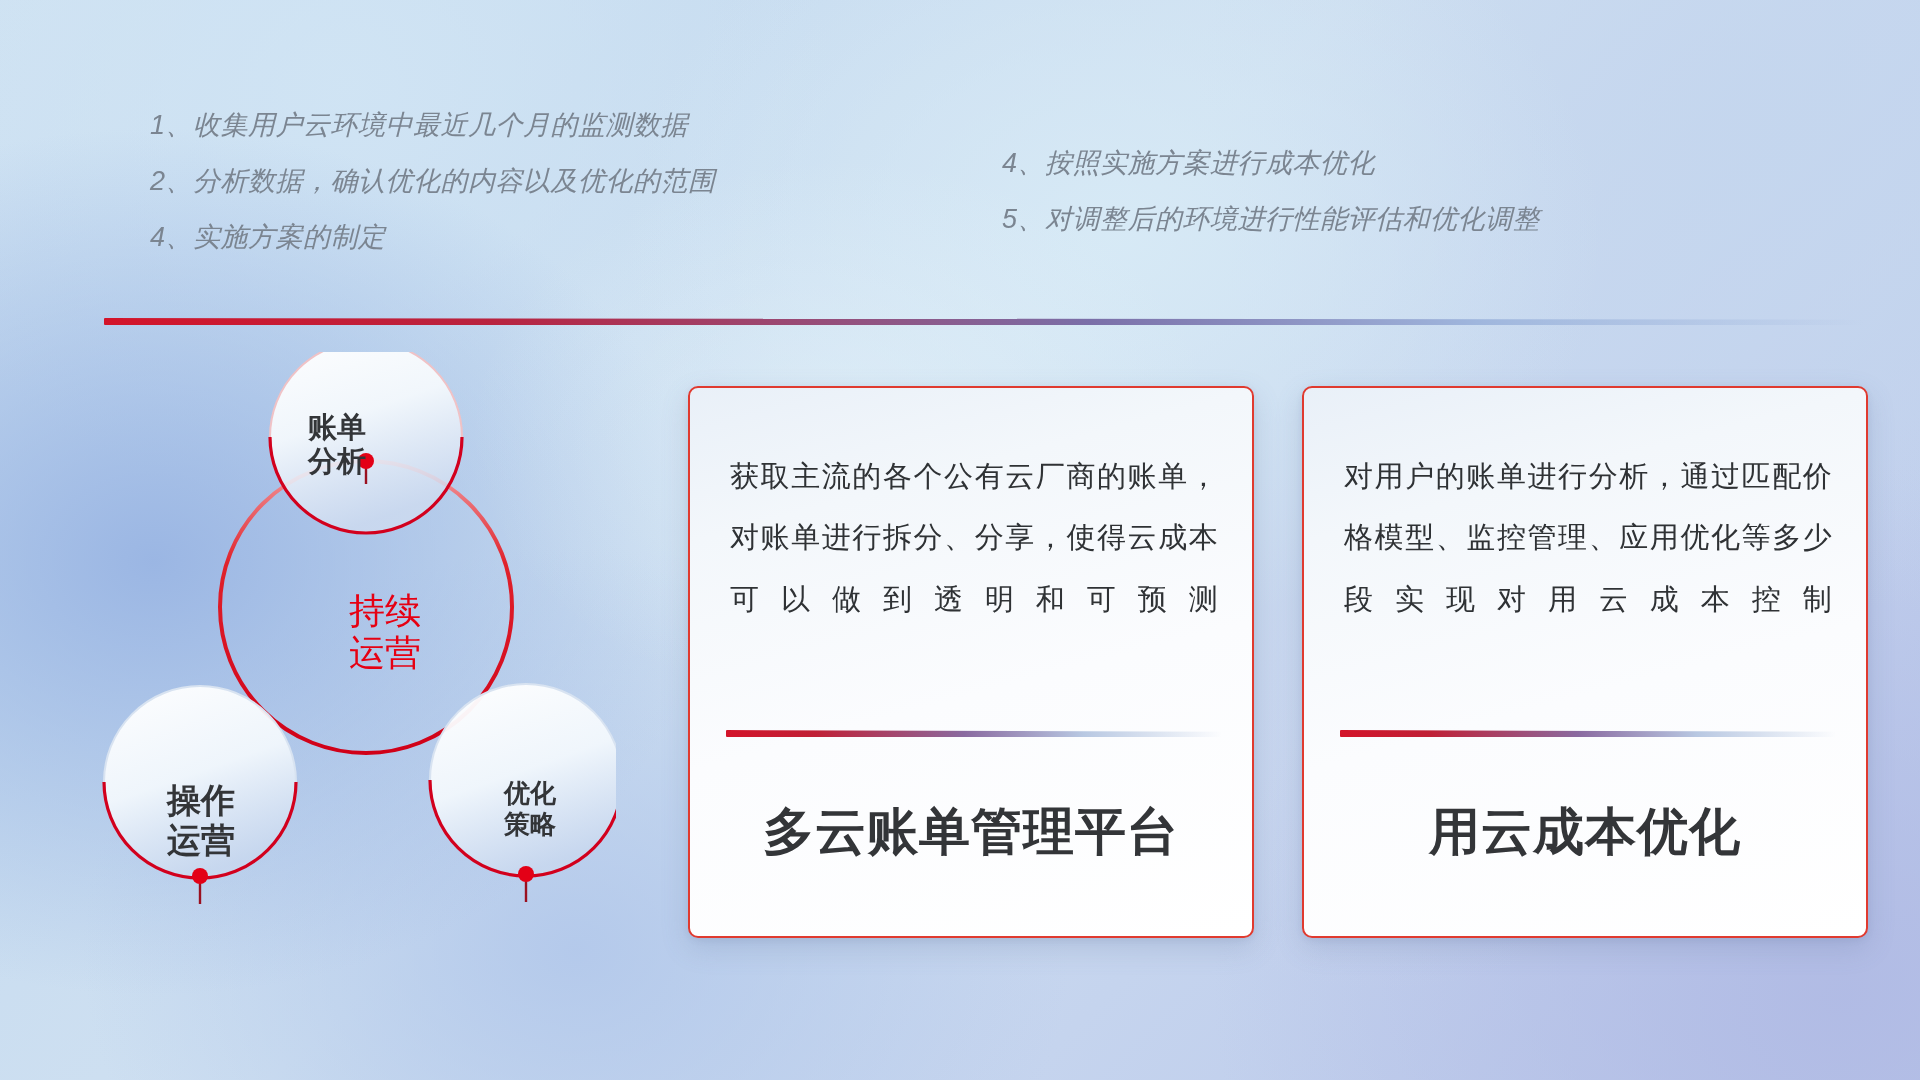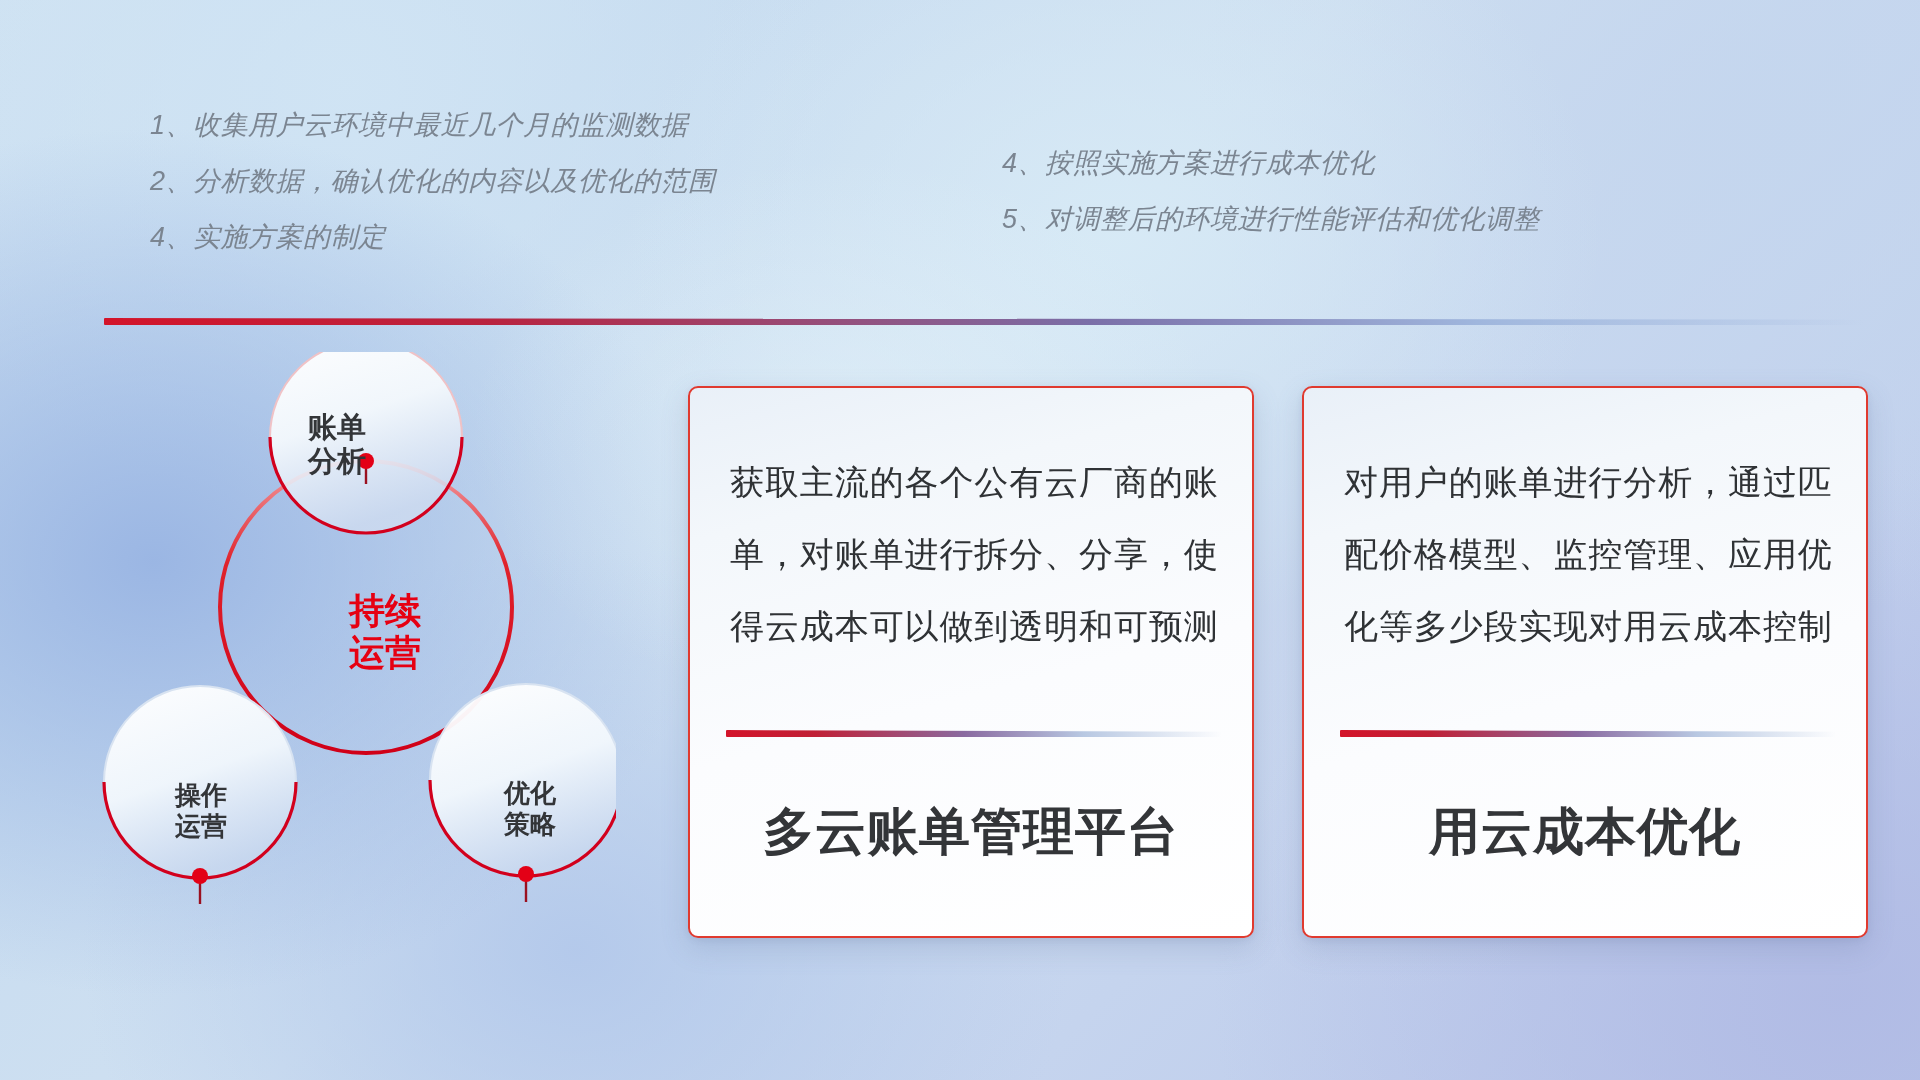--- a/index.html
+++ b/index.html
@@ -67,26 +67,26 @@
     line-height: 1.18;
     white-space: pre-line;
   }
   .lbl-top {
     left: 252px; top: 410px; width: 170px;
     font-size: 29px; font-weight: 700; color: #333538;
     z-index: 6;
   }
   .lbl-center {
     left: 310px; top: 590px; width: 150px;
-    font-size: 36px; font-weight: 700; color: #e60012;
+    font-size: 36px; font-weight: 400; color: #e60012;
     z-index: 6;
   }
   .lbl-bl {
     left: 126px; top: 780px; width: 150px;
-    font-size: 26px; font-weight: 700; color: #333538;
+    font-size: 34px; font-weight: 700; color: #333538;
     z-index: 6;
   }
   .lbl-br {
     left: 455px; top: 778px; width: 150px;
     font-size: 26px; font-weight: 700; color: #333538;
     z-index: 6;
   }
 
   
   .card {
@@ -97,21 +97,21 @@
     box-shadow: 0 10px 28px rgba(90,110,150,0.20), 0 2px 6px rgba(90,110,150,0.12);
     z-index: 5;
     overflow: hidden;
   }
   .card-1 { left: 688px; top: 386px; width: 566px; height: 552px; }
   .card-2 { left: 1302px; top: 386px; width: 566px; height: 552px; }
 
   .card-body {
     position: absolute;
     left: 40px; right: 34px; top: 58px;
-    font-size: 34px;
+    font-size: 29px;
     line-height: 2.12;
     color: #2f3235;
     letter-spacing: 0.2px;
     text-align: justify;
     text-align-last: justify;
   }
   .card-rule {
     position: absolute;
     left: 36px; right: 30px; top: 342px;
     height: 7px;

